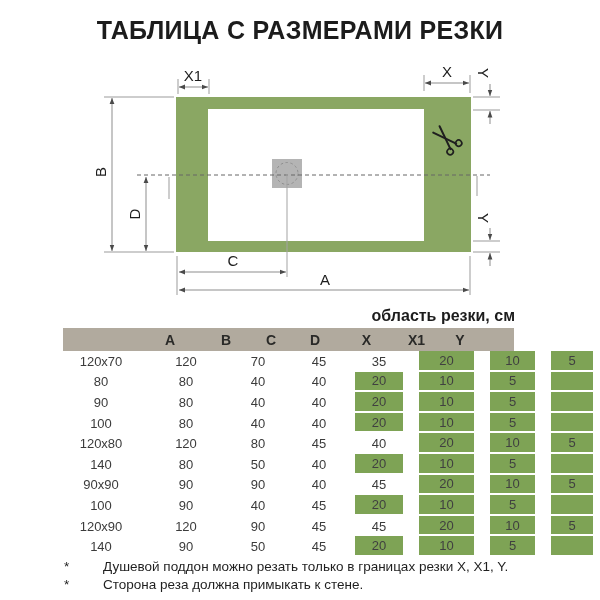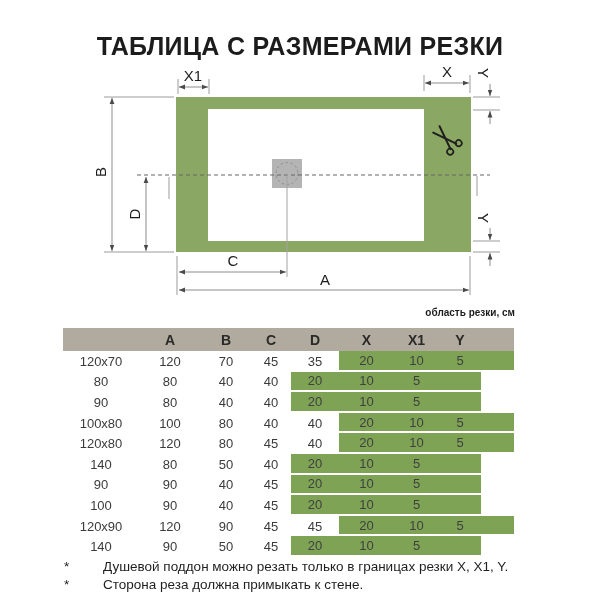--- a/index.html
+++ b/index.html
@@ -3,35 +3,35 @@
 <meta charset="utf-8">
 <style>
   html,body { margin:0; padding:0; background:#fff; }
   .page {
     position:relative; width:600px; height:600px; background:#fff;
     font-family:"Liberation Sans", sans-serif; overflow:hidden;
   }
   .title {
     position:absolute; top:16px; left:0; width:100%;
     text-align:center; font-size:25px; font-weight:bold;
-    color:#1c1c1c; letter-spacing:.3px;margin-top:16px;
+    color:#1c1c1c; letter-spacing:.3px;
   }
   svg.diagram { position:absolute; left:0; top:0; font-family:"Liberation Sans", sans-serif; }
   .dimlabel { font-size:15px; fill:#1d1d1d; }
   .zone-label {
     position:absolute; top:307px; right:85px;
-    font-size:10px; font-weight:bold; color:#1c1c1c;
+    font-size:16px; font-weight:bold; color:#1c1c1c;
   }
   .cut-table { position:absolute; left:63px; top:328px; width:451px; }
   .trow { display:grid; grid-template-columns:76px 62px 50px 40px 48px 55px 45px 42px 33px; }
   .thead .cell {
     background:var(--header-bg,#b1aa9e); height:23px;
     font-weight:bold; font-size:14px; color:#2a2a28;
   }
-  .tbody .trow { height:20.6px; }
+  .tbody .trow { height:20.6px;gap:16px; }
   .cell {
     display:flex; align-items:center; justify-content:center;
     font-size:13px; color:#3b3b3b; box-sizing:border-box;
   }
   .cell.green {
     background:var(--cut-bg,#7ea355);
     border-bottom:2px solid #fff; color:#404040;
   }
   .footnotes { position:absolute; left:64px; top:558px; width:490px; }
   .fn-line { display:flex; font-size:13.5px; color:#1f1f1f; line-height:17.5px; }
@@ -151,21 +151,20 @@
           <div class="cell">90</div>
           <div class="cell">80</div>
           <div class="cell">40</div>
           <div class="cell">40</div>
           <div class="cell green">20</div>
           <div class="cell green">10</div>
           <div class="cell green">5</div>
           <div class="cell green"></div>
         </div>
         <div class="trow">
-          <div class="cell">100x80</div>
           <div class="cell">100</div>
           <div class="cell">80</div>
           <div class="cell">40</div>
           <div class="cell">40</div>
           <div class="cell green">20</div>
           <div class="cell green">10</div>
           <div class="cell green">5</div>
           <div class="cell green"></div>
         </div>
         <div class="trow">
@@ -183,20 +182,21 @@
           <div class="cell">140</div>
           <div class="cell">80</div>
           <div class="cell">50</div>
           <div class="cell">40</div>
           <div class="cell green">20</div>
           <div class="cell green">10</div>
           <div class="cell green">5</div>
           <div class="cell green"></div>
         </div>
         <div class="trow">
+          <div class="cell">90x90</div>
           <div class="cell">90</div>
           <div class="cell">90</div>
           <div class="cell">40</div>
           <div class="cell">45</div>
           <div class="cell green">20</div>
           <div class="cell green">10</div>
           <div class="cell green">5</div>
           <div class="cell green"></div>
         </div>
         <div class="trow">

